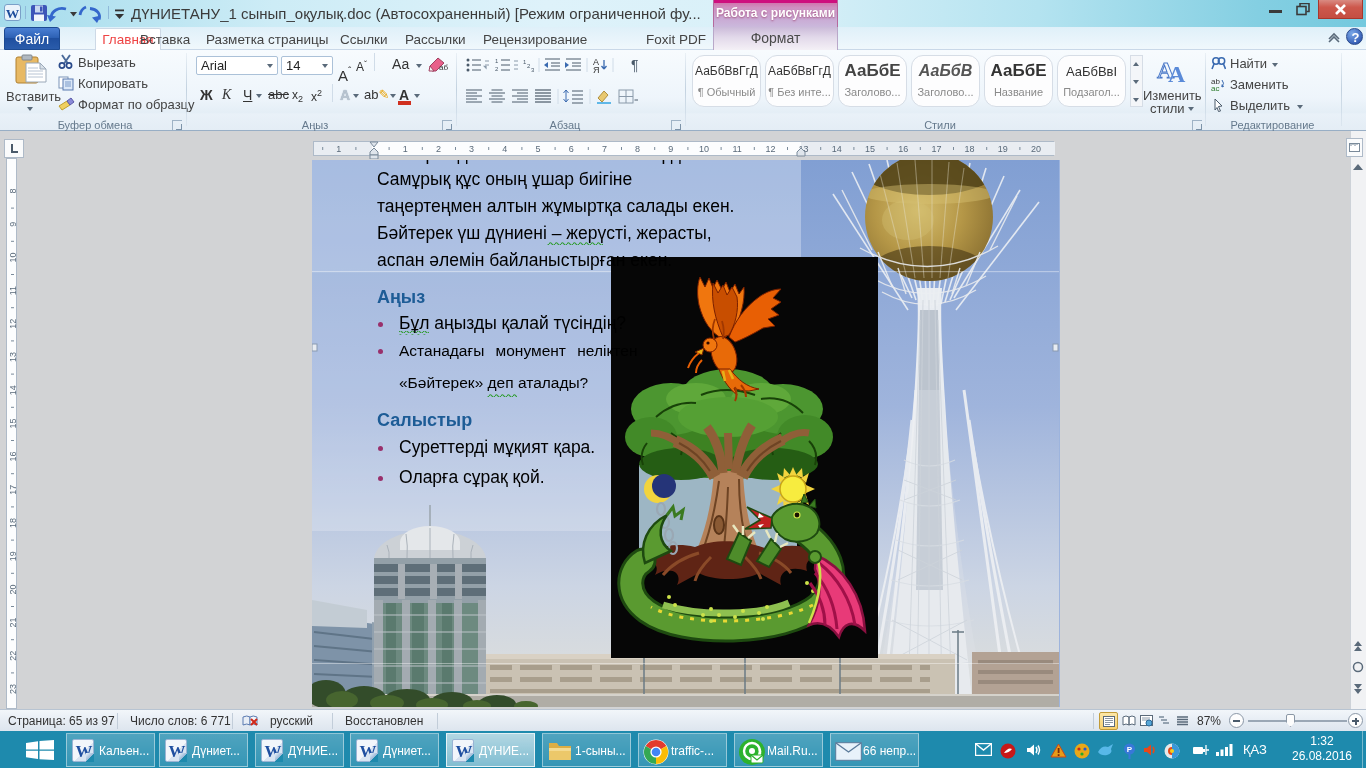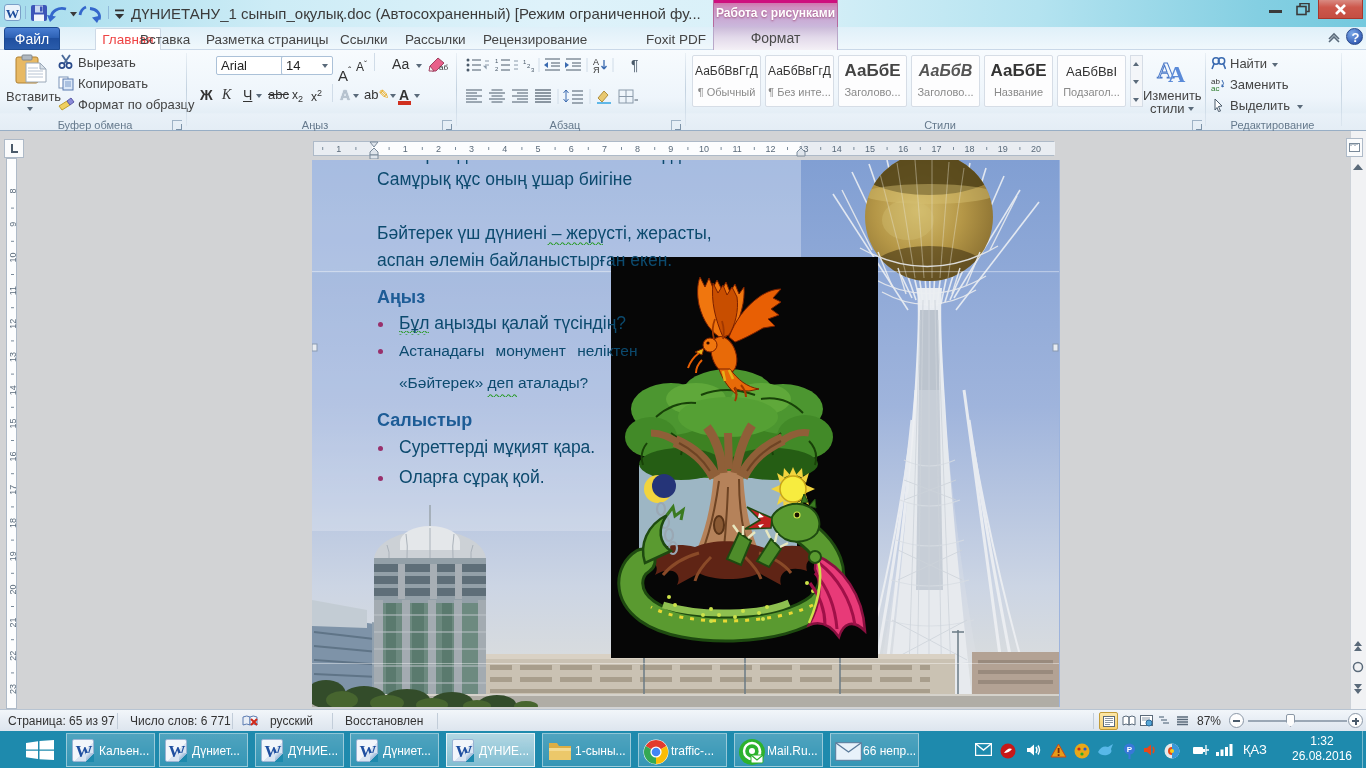--- a/index.html
+++ b/index.html
@@ -23,29 +23,29 @@
  background:linear-gradient(180deg,#f7fbfe 0%,#eef5fb 60%,#e4eef6 78%,#e9f1f8 80%,#e4edf5 100%);
  border-bottom:1px solid #98aec5;}
 .gdiv{position:absolute;top:3px;height:73px;width:1px;background:linear-gradient(180deg,rgba(160,180,200,.15),#c3d2e0 50%,rgba(160,180,200,.15));}
 .glabel{position:absolute;top:69px;height:12px;font-size:11px;color:#65798c;text-align:center;}
 .launch{position:absolute;top:70px;width:10px;height:10px;border:1px solid #9fb3c6;border-right:0;border-bottom:0;}
 .launch:after{content:"";position:absolute;left:3px;top:3px;width:5px;height:5px;border:1px solid #7d93a8;border-left:0;border-top:0;}
 .rtxt{position:absolute;font-size:13px;color:#444;white-space:nowrap;}
 .combo{position:absolute;height:19px;background:#fff;border:1px solid #abc1d8;border-radius:2px;font-size:13px;color:#222;padding-left:4px;line-height:17px;}
 .carr{position:absolute;width:0;height:0;border-left:3.5px solid transparent;border-right:3.5px solid transparent;border-top:4px solid #5a6a7a;}
 
-.stybox{position:absolute;top:5px;width:69px;height:52px;background:#fdfdfe;border:1px solid #d6dde6;border-radius:2px;}
+.stybox{position:absolute;top:5px;width:69px;height:52px;background:#fdfdfe;border:1px solid #d6dde6;border-radius:12px;}
 .stya{position:absolute;left:0;right:0;top:8px;text-align:center;font-size:12px;color:#333;white-space:nowrap;overflow:hidden;}
 .styb{position:absolute;left:0;right:0;top:30px;text-align:center;font-size:11px;color:#8a8a8a;white-space:nowrap;overflow:hidden;}
 
 #work{left:0;top:131px;width:1366px;height:578px;background:#d2d3d5;}
 #hruler{left:313px;top:10px;width:741px;height:15px;background:#fcfdfe;border:1px solid #aebac8;}
 #vruler{left:6px;top:27px;width:11px;height:551px;background:#fcfdfe;border:1px solid #aebac8;}
 #page{left:312px;top:29px;width:748px;height:547px;background:#9db4dd;overflow:hidden;}
-.dtext{position:absolute;font-size:17.5px;color:#0c4a6e;white-space:nowrap;}
+.dtext{position:absolute;font-size:17.5px;color:#000000;white-space:nowrap;}
 .dhead{position:absolute;font-size:18px;font-weight:bold;color:#1d5c96;white-space:nowrap;}
 .bull{position:absolute;width:5px;height:5px;border-radius:50%;background:#99306b;}
 
 #statusbar{left:0;top:709px;width:1366px;height:22px;
  background:linear-gradient(180deg,#f2f6fa 0%,#e7edf4 50%,#dde5ee 100%);border-top:1px solid #b8c4d2;font-size:12px;color:#333;}
 .sdiv{position:absolute;top:3px;width:1px;height:16px;background:#c2cdd9;}
 .stxt{position:absolute;top:4px;font-size:12px;color:#333;white-space:nowrap;}
 
 #taskbar{left:0;top:731px;width:1366px;height:37px;background:#1e8aad;}
 .tbtn{position:absolute;top:2px;height:34px;width:89px;border:1px solid rgba(255,255,255,.45);
@@ -158,21 +158,21 @@
  <div class="abs rtxt" style="left:78px;top:26px;">Копировать</div>
  <svg class="abs" style="left:58px;top:47px" width="17" height="15" viewBox="0 0 17 15">
   <path d="M1 9 L9 4 12 8 4 13 z" fill="#f0d060" stroke="#c0a030"></path>
   <path d="M9 4 L13 1 16 5 12 8 z" fill="#8a8ad8" stroke="#5a5aa8"></path>
  </svg>
  <div class="abs rtxt" style="left:78px;top:47px;">Формат по образцу</div>
  <div class="abs glabel" style="left:20px;width:150px;">Буфер обмена</div>
  <div class="abs launch" style="left:172px;"></div>
  <div class="abs gdiv" style="left:186px;"></div>
 
- <div class="abs combo" style="left:196px;top:6px;width:82px;margin-left:20px;">Arial<span class="abs carr" style="right:4px;top:7px;"></span></div>
+ <div class="abs combo" style="left:196px;top:6px;width:82px;">Arial<span class="abs carr" style="right:4px;top:7px;"></span></div>
  <div class="abs combo" style="left:281px;top:6px;width:52px;">14<span class="abs carr" style="right:4px;top:7px;"></span></div>
  <div class="abs" style="left:338px;top:16px;font-size:15px;color:#333;">А<span style="font-size:10px;vertical-align:6px;">ˆ</span></div>
  <div class="abs" style="left:356px;top:9px;font-size:12px;color:#333;">А<span style="font-size:9px;vertical-align:4px;">ˇ</span></div>
  <div class="abs" style="left:374px;top:3px;width:1px;height:18px;background:#d0dce8;"></div>
  <div class="abs" style="left:392px;top:6px;font-size:14px;color:#333;">Аа<span class="carr abs" style="left:24px;top:8px;"></span></div>
  <svg class="abs" style="left:428px;top:6px" width="20" height="16" viewBox="0 0 20 16">
   <path d="M2 10 L10 2 l6 5 -8 8 -4 0 z" fill="#e8608a" stroke="#a04060"></path>
   <path d="M2 10 l4 5 -5 0 z" fill="#f8f8f8" stroke="#a04060"></path>
   <text x="11" y="14" font-size="8" fill="#333">аб</text>
  </svg>
@@ -793,20 +793,21 @@
               <path d="M0 3 Q1.5 0.5 3 3 T6 3" fill="none" stroke="#2a9a2a" stroke-width="1.1"></path>
             </pattern>
           </defs>
   <rect x="0" y="146" width="30" height="4" fill="url(#wv)"></rect>
   <rect x="148" y="56" width="56" height="4" fill="url(#wv)"></rect>
   <rect x="88" y="208" width="30" height="4" fill="url(#wv)"></rect>
   <rect x="0" y="300" width="52" height="4" fill="url(#wv)" transform="translate(0,-1)"></rect>
  </svg>
   <div class="dtext" style="left:65px;top:-16px;">Бәйтерек деген не екенін айтып берді.</div>
   <div class="dtext" style="left:65px;top:9px;">Самұрық құс оның ұшар биігіне</div>
+  <div class="dtext" style="left:65px;top:36px;">таңертеңмен алтын жұмыртқа салады екен.</div>
   <div class="dtext" style="left:65px;top:63px;">Бәйтерек үш дүниені – жерүсті, жерасты,</div>
   <div class="dtext" style="left:65px;top:90px;">аспан әлемін байланыстырған екен.</div>
   <div class="dhead" style="left:65px;top:127px;">Аңыз</div>
   <div class="bull" style="left:66px;top:162px;"></div>
   <div class="dtext" style="left:87px;top:153px;">Бұл аңызды қалай түсіндің?</div>
   <div class="bull" style="left:66px;top:189px;"></div>
   <div class="dtext" style="left:87px;top:182px;font-size:15.5px;word-spacing:7px;">Астанадағы монумент неліктен</div>
   <div class="dtext" style="left:87px;top:214px;font-size:15.5px;">«Бәйтерек» деп аталады?</div>
   <div class="dhead" style="left:65px;top:250px;">Салыстыр</div>
   <div class="bull" style="left:66px;top:286px;"></div>

